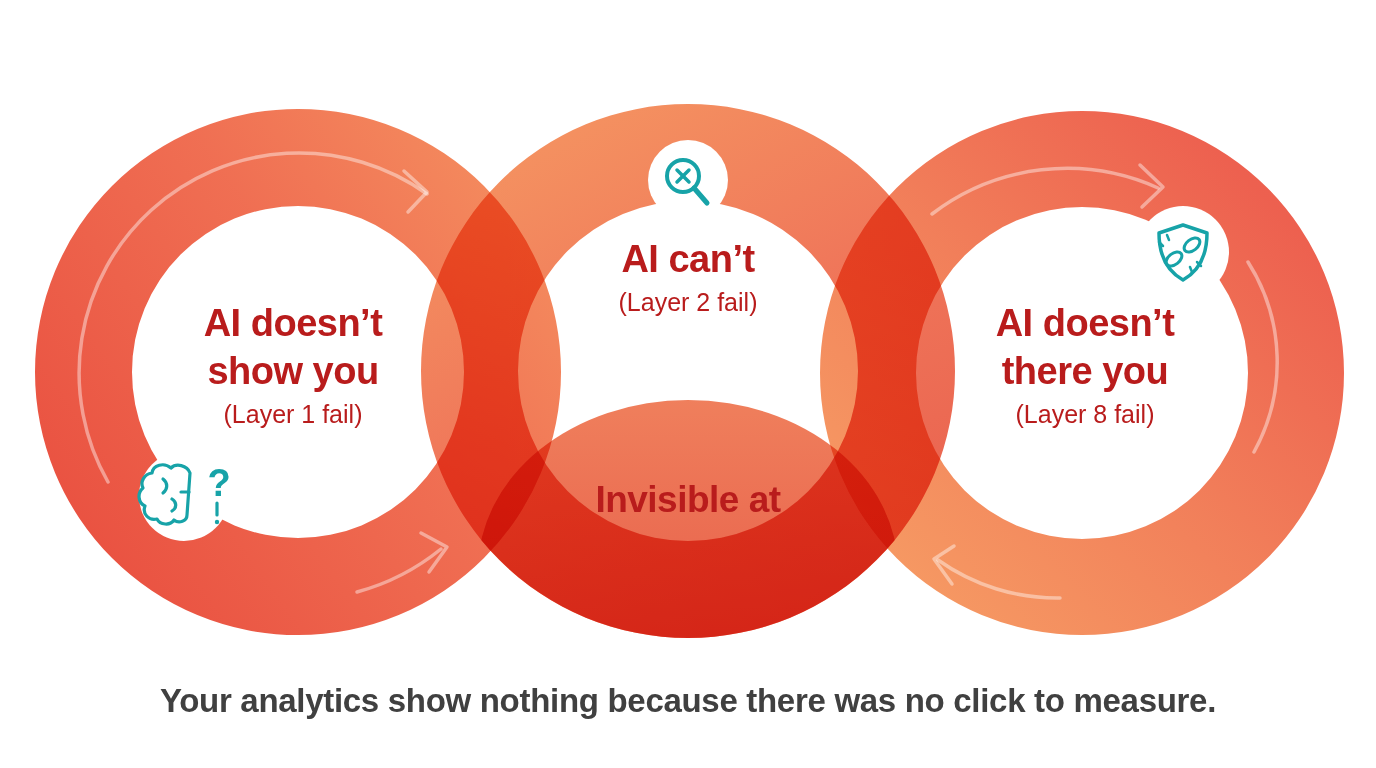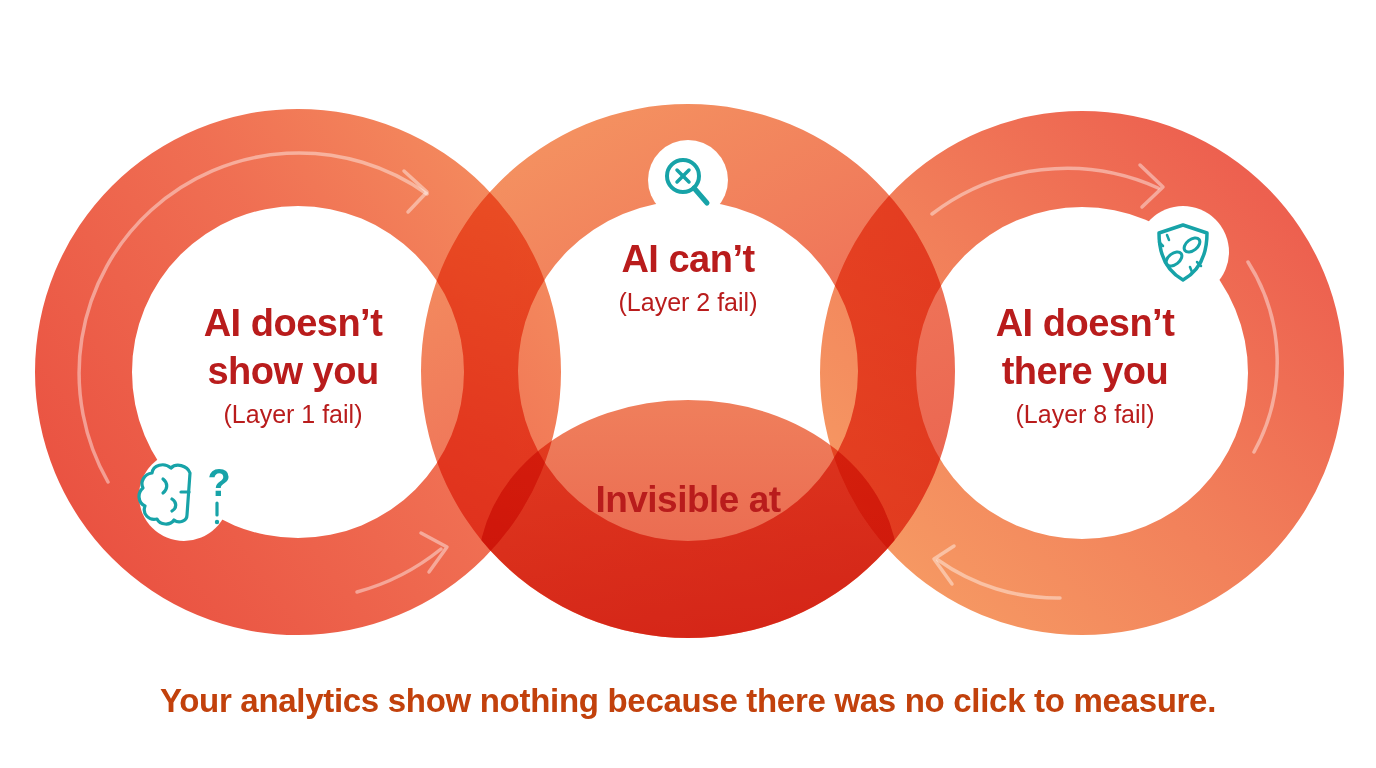--- a/index.html
+++ b/index.html
@@ -12,21 +12,21 @@
   .label{position:absolute;text-align:center;color:#b91c1c;}
   .label .t{display:block;font-weight:700;font-size:38px;line-height:48px;letter-spacing:-0.5px;}
   .label .s{display:block;font-weight:400;font-size:25px;line-height:38px;letter-spacing:0;}
   .label-left  {left:133px;top:299px;width:320px;}
   .label-mid   {left:528px;top:235px;width:320px;}
   .label-right {left:925px;top:299px;width:320px;}
   .label-overlap{left:508px;top:452px;width:360px;margin-top:24px;}
   .label-overlap .t{font-size:37px;}
   .caption{
     position:absolute;left:0;top:679px;width:1376px;text-align:center;
-    font-weight:700;font-size:33px;line-height:44px;letter-spacing:-0.3px;color:#c2410c;
+    font-weight:700;font-size:33px;line-height:44px;letter-spacing:-0.3px;color:#404040;
   }
 </style>
 </head>
 <body>
 
 <div class="stage">
 
   <svg class="diagram" viewBox="0 0 1376 768" aria-hidden="true">
     <defs>
       <linearGradient id="gradL" gradientUnits="userSpaceOnUse" x1="40" y1="500" x2="540" y2="140">

